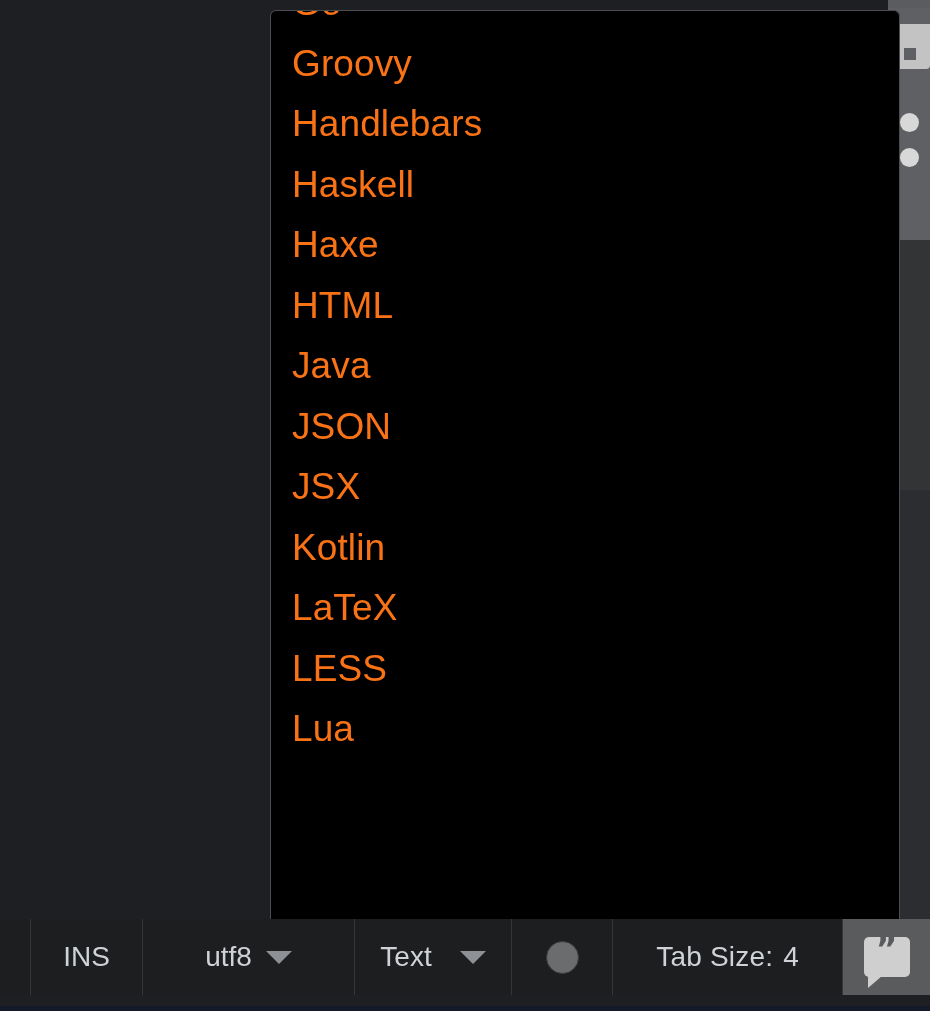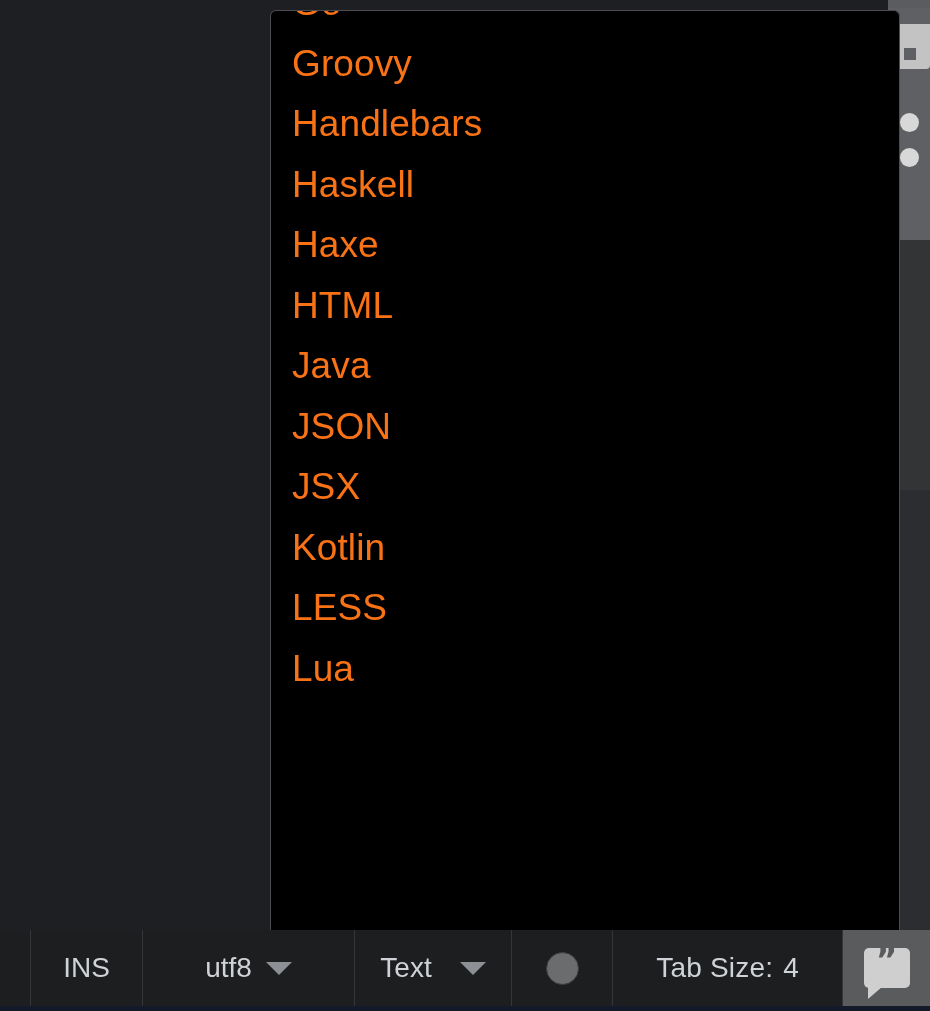--- a/index.html
+++ b/index.html
@@ -70,21 +70,21 @@
     white-space:nowrap;
     box-sizing:border-box;
     letter-spacing:0.1px;
   }
   .lang-item.selected{
     background:#2c3a4e;
   }
 
   
   #status-bar{
-    position:absolute;left:0;bottom:5px;width:930px;height:76px;
+    position:absolute;left:0;bottom:16px;width:930px;height:76px;
     background:#1d1e20;
     display:flex;align-items:stretch;
   }
   .status-cell{
     display:flex;align-items:center;justify-content:center;
     border-right:1px solid #35363a;
     color:#cfd2d6;
     font-size:28px;
     box-sizing:border-box;
     height:100%;
@@ -160,20 +160,21 @@
   <div class="lang-item">Go</div>
       <div class="lang-item">Groovy</div>
       <div class="lang-item">Handlebars</div>
       <div class="lang-item">Haskell</div>
       <div class="lang-item">Haxe</div>
       <div class="lang-item">HTML</div>
       <div class="lang-item">Java</div>
       <div class="lang-item">JSON</div>
       <div class="lang-item">JSX</div>
       <div class="lang-item">Kotlin</div>
+      <div class="lang-item">LaTeX</div>
       <div class="lang-item">LESS</div>
       <div class="lang-item">Lua</div>
     </div>
 </div>
 
 <div id="status-bar">
 
   <div id="status-spacer-left" class="status-cell"></div>
 
   <div id="status-cell-ins" class="status-cell">

